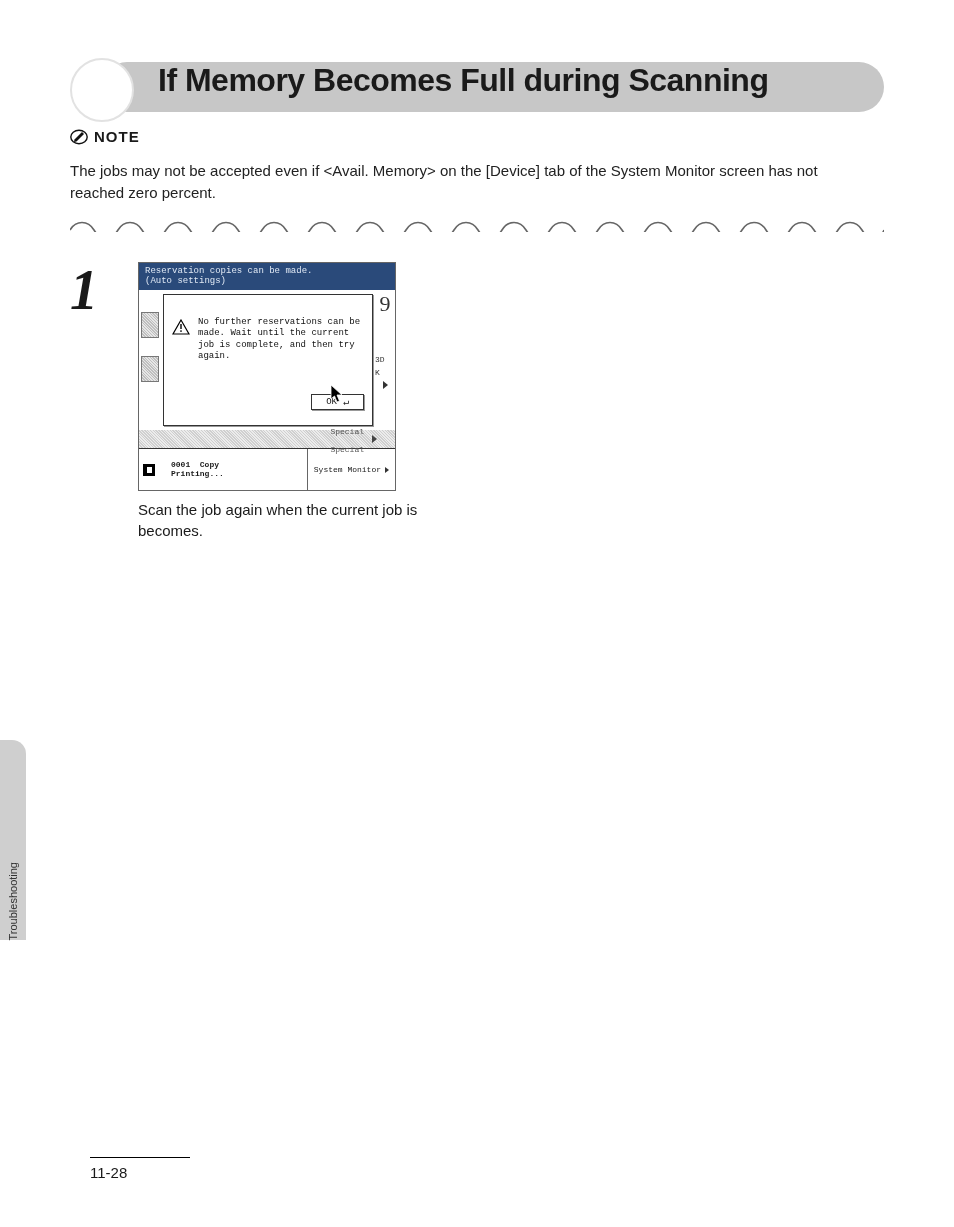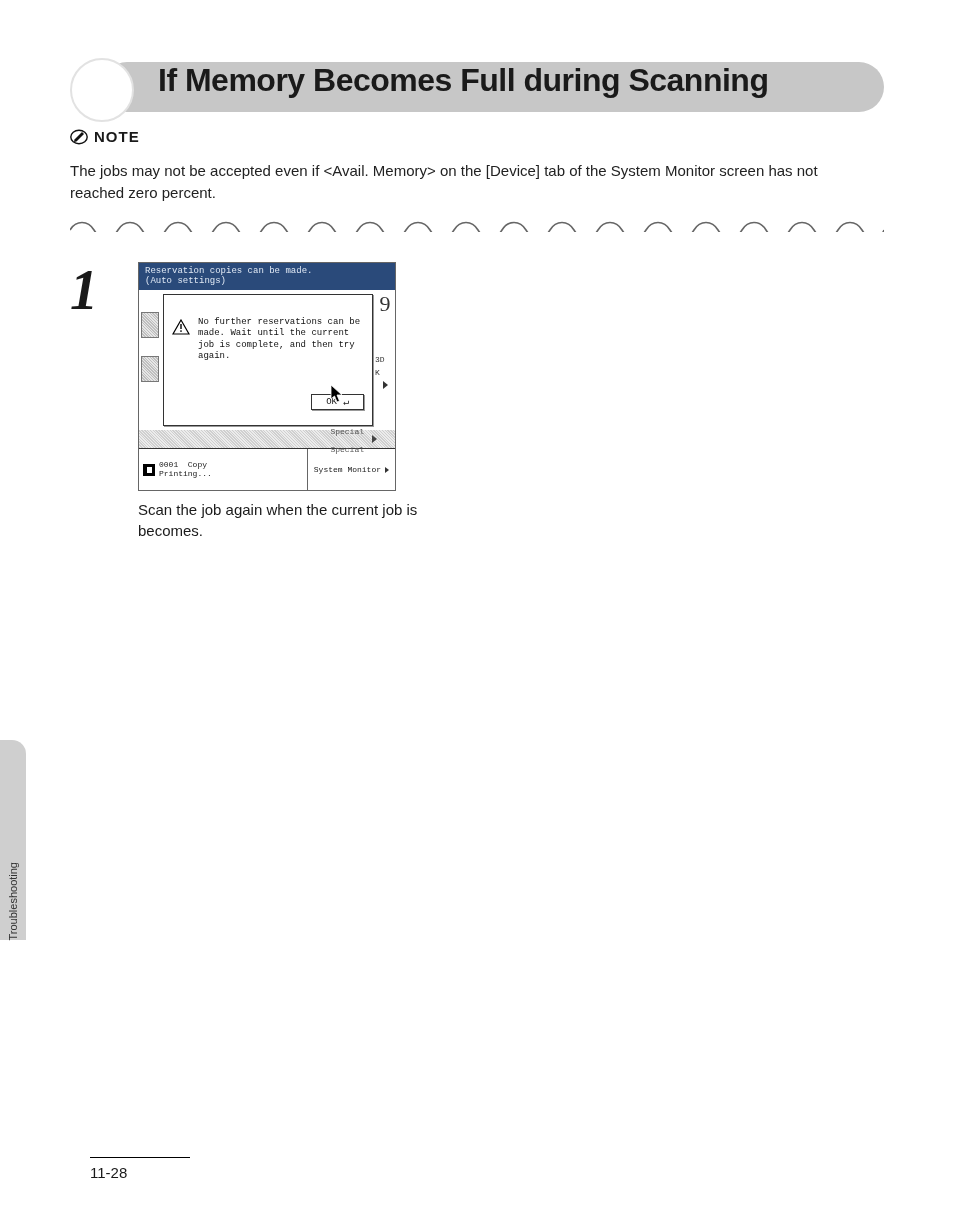--- a/index.html
+++ b/index.html
@@ -68,21 +68,21 @@
   
   .cursor { position: absolute; right: 50px; bottom: 26px; z-index: 5; }
   .cursor svg { width: 16px; height: 20px; display:block; }
 
   
   .strip { height: 18px; background: repeating-linear-gradient(45deg,#cfcfcf,#cfcfcf 1px,#ececec 1px,#ececec 2px); display:flex; justify-content: flex-end; align-items:center; padding-right: 18px; gap: 2px; }
   .strip span { font-size: 8px; color: #555; }
   .strip .arrow { width:0; height:0; border-top:4px solid transparent; border-bottom:4px solid transparent; border-left:5px solid #444; margin-left:6px; }
 
   .dlg-status { display: flex; align-items: stretch; border-top: 1px solid #333; }
-  .status-left { flex: 1; display: flex; align-items: center; gap: 4px; padding: 2px 4px; }
+  .status-left { flex: 1; display: flex; align-items: center; gap: 16px; padding: 2px 4px; font-weight: bold; }
   .status-left .sq { width: 12px; height: 12px; background: #000; display:flex; align-items:center; justify-content:center; }
   .status-left .sq::after { content:""; width:5px; height:6px; background:#fff; }
   .status-left .txt { font-size: 8px; line-height: 1.05; }
   .status-btn { border-left: 1px solid #666; padding: 16px 6px; font-size: 8px; display:flex; align-items:center; gap:4px; }
   .status-btn .tri { width:0; height:0; border-top:3px solid transparent; border-bottom:3px solid transparent; border-left:4px solid #333; }
 
   .caption { margin-top: 8px; font-size: 15px; line-height: 1.4; max-width: 310px; }
 
   
   .sidetab {

